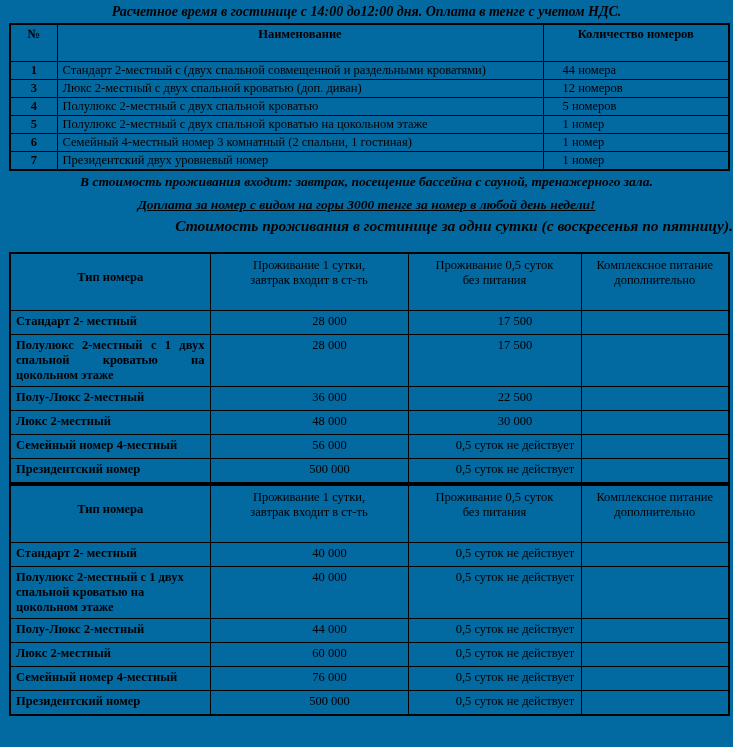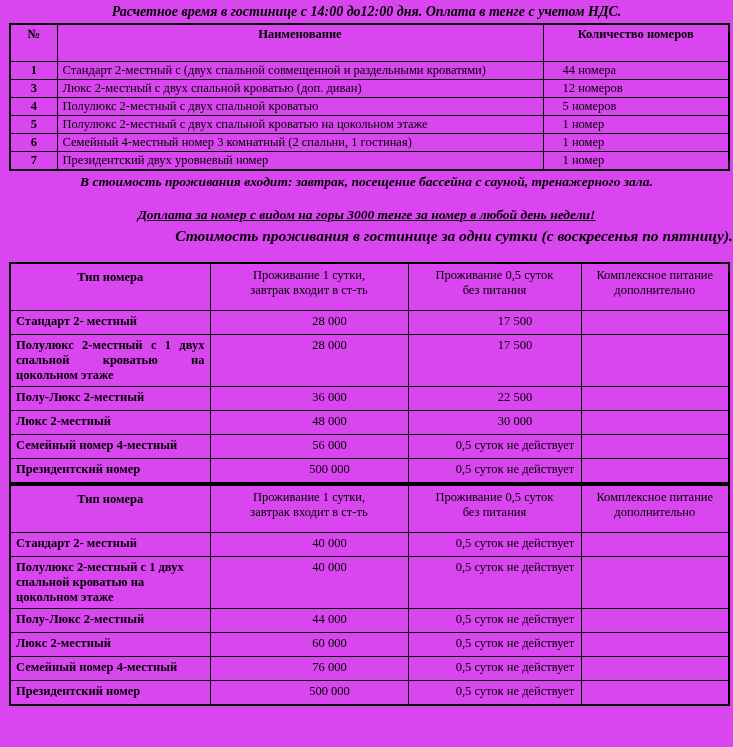--- a/index.html
+++ b/index.html
@@ -6,21 +6,21 @@
     margin: 0;
     padding: 0;
     background: #ffffff;
     color: #000000;
     font-family: "Liberation Serif", "DejaVu Serif", serif;
   }
   .page {
     position: relative;
     width: 733px;
     height: 747px;
-    background: #d946ef;
+    background: #0369a1;
     overflow: hidden;
   }
   .doc-title {
     text-align: center;
     font-weight: bold;
     font-style: italic;
     font-size: 14px;
     line-height: 18px;
     margin: 3px 0 2px 0;
   }
@@ -55,41 +55,41 @@
   .rooms-table td.cell-count { padding-left: 19px; }
   
   .note-line {
     text-align: center;
     font-weight: bold;
     font-style: italic;
     font-size: 13.5px;
     line-height: 17px;
     margin: 2px 0 0 0;
   }
-  .note-underline { text-decoration: underline; margin-top: 16px; text-align: center; }
+  .note-underline { text-decoration: underline; margin-top: 6px; text-align: center; }
   .section-heading {
     text-align: right;
     font-weight: bold;
     font-style: italic;
     font-size: 15.5px;
     line-height: 20px;
     margin: 3px auto 0 auto;
   }
   .heading-weekday { margin-bottom: 16px; }
   .heading-weekend { max-width: 650px; margin-top: 22px; margin-bottom: 6px; }
   
   .price-table th {
     font-weight: normal;
     text-align: center;
     vertical-align: top;
     white-space: pre-line;
     padding: 4px 3px;
     height: 36px;
   }
-  .price-table th.col-type { font-weight: bold; padding-top: 6px; }
+  .price-table th.col-type { font-weight: bold; padding-top: 16px; }
   .price-table td {
     vertical-align: top;
     padding: 3px 5px 3px 5px;
   }
   .price-table td.cell-type { font-weight: bold; height: 17px; }
   .price-table td.cell-val { text-align: center; padding-left: 46px; }
   .t2 td.cell-type { text-align: justify; }
 </style>
 </head>
 <body>

